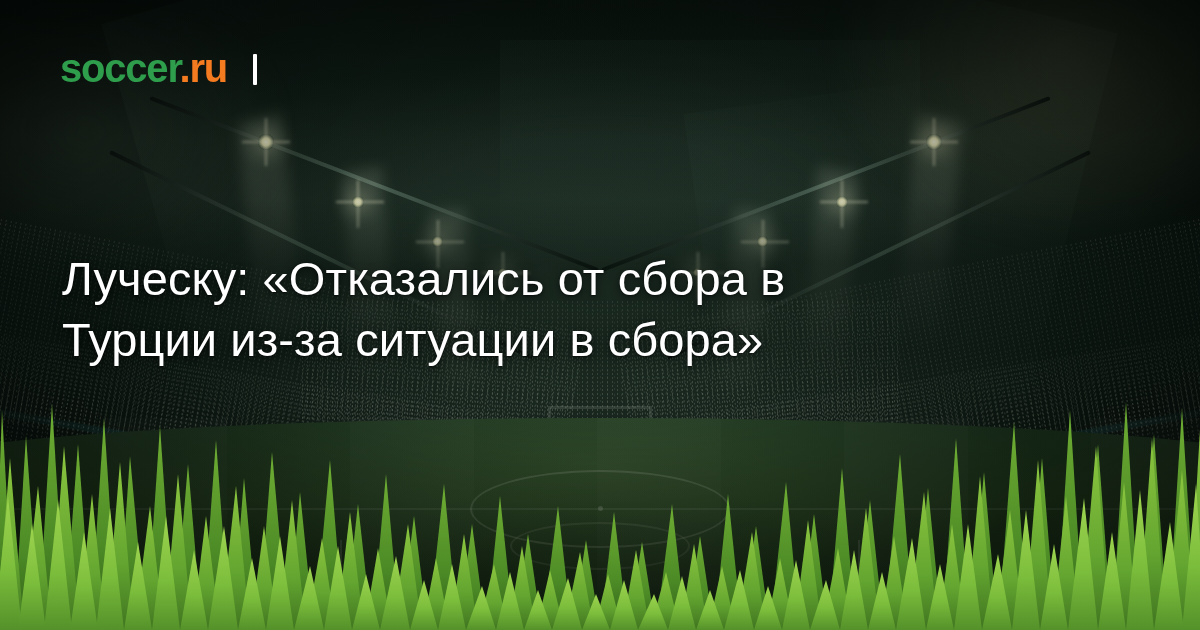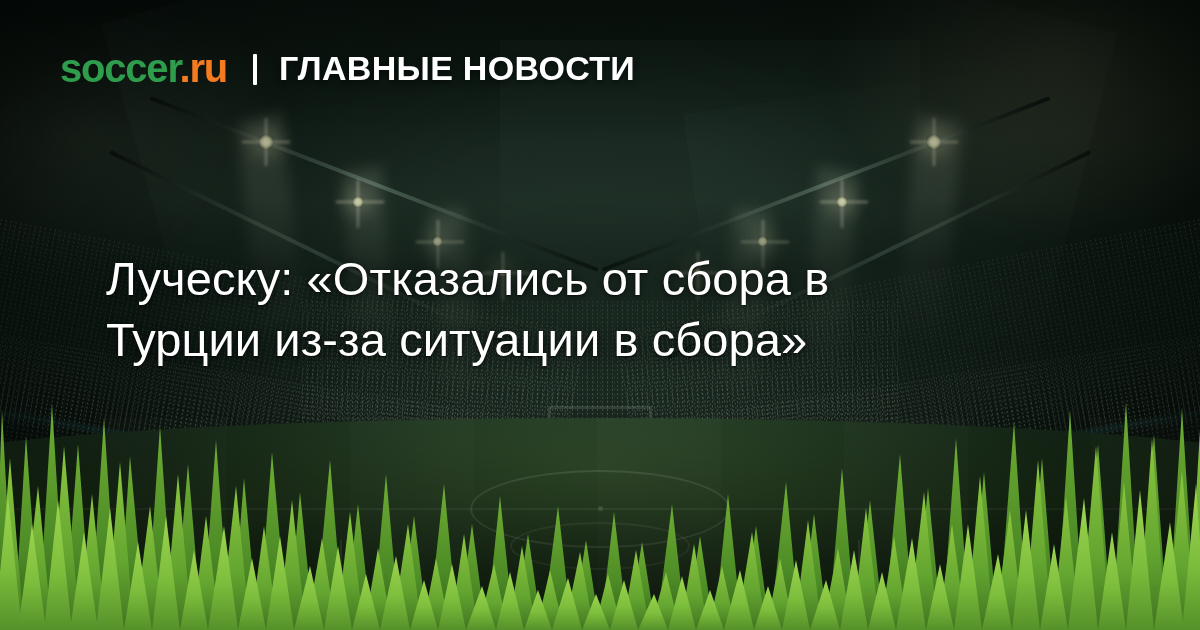--- a/index.html
+++ b/index.html
@@ -190,21 +190,21 @@
 
   
   .headline {
     position:absolute; left:62px; top:248px; width:980px;
     color:#ffffff;
     font-size:47px; font-weight:normal;
     line-height:1.30;
     letter-spacing:.1px;
     text-shadow:0 2px 10px rgba(0,0,0,.62), 0 1px 2px rgba(0,0,0,.5);
   }
-  .headline .ln { display:block; white-space:nowrap;margin-left:44px; }
+  .headline .ln { display:block; white-space:nowrap; }
 </style>
 </head>
 <body>
 
 <div class="card">
 
   <div class="stadium">
     <div class="sky"></div>
 
     <div class="facet f1"></div>
@@ -438,21 +438,20 @@
         <path d="M1182,230 L1196,84 L1206,230 Z"></path>
       </g>
     </svg>
   </div>
 
   <div class="header">
     <div class="logo">
       <span class="wordmark">soccer</span><span class="tld">.ru</span>
     </div>
     <div class="sep"></div>
-    <div class="kicker">ГЛАВНЫЕ НОВОСТИ</div>
   </div>
 
   <div class="headline">
     <span class="ln">Луческу: «Отказались от сбора в</span>
     <span class="ln">Турции из-за ситуации в сбора»</span>
   </div>
 
 </div>
 
 </body></html>

